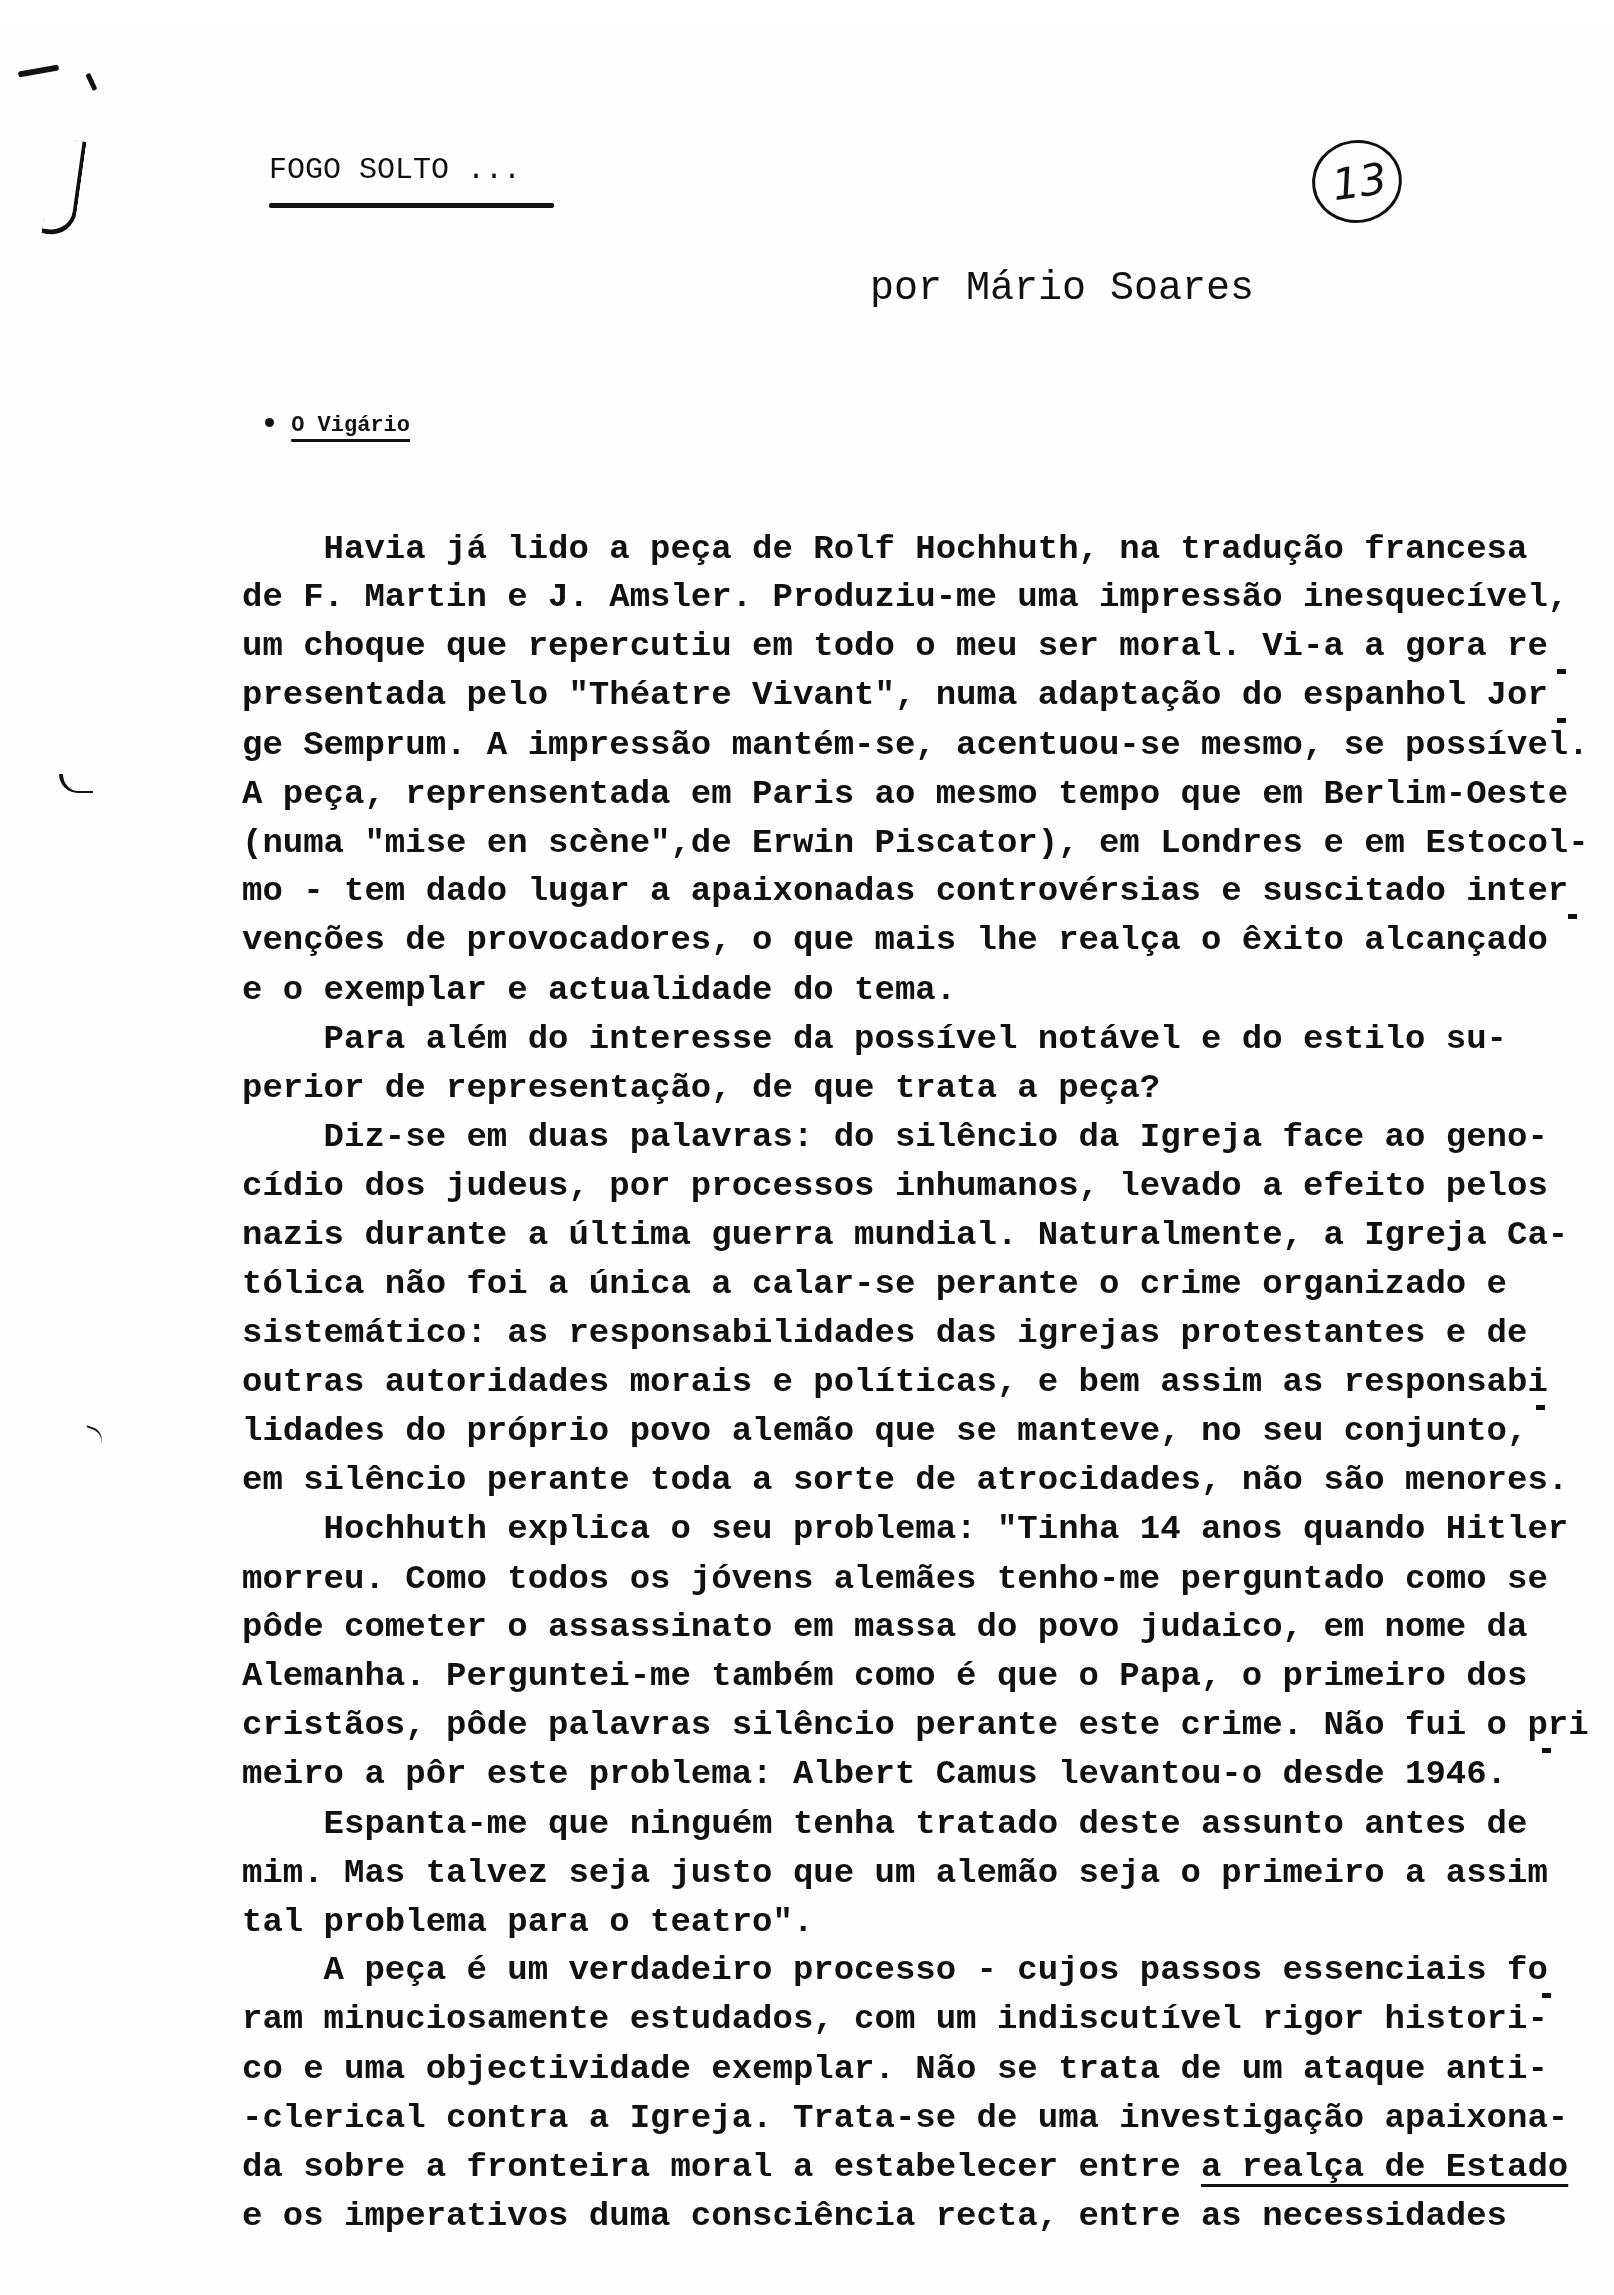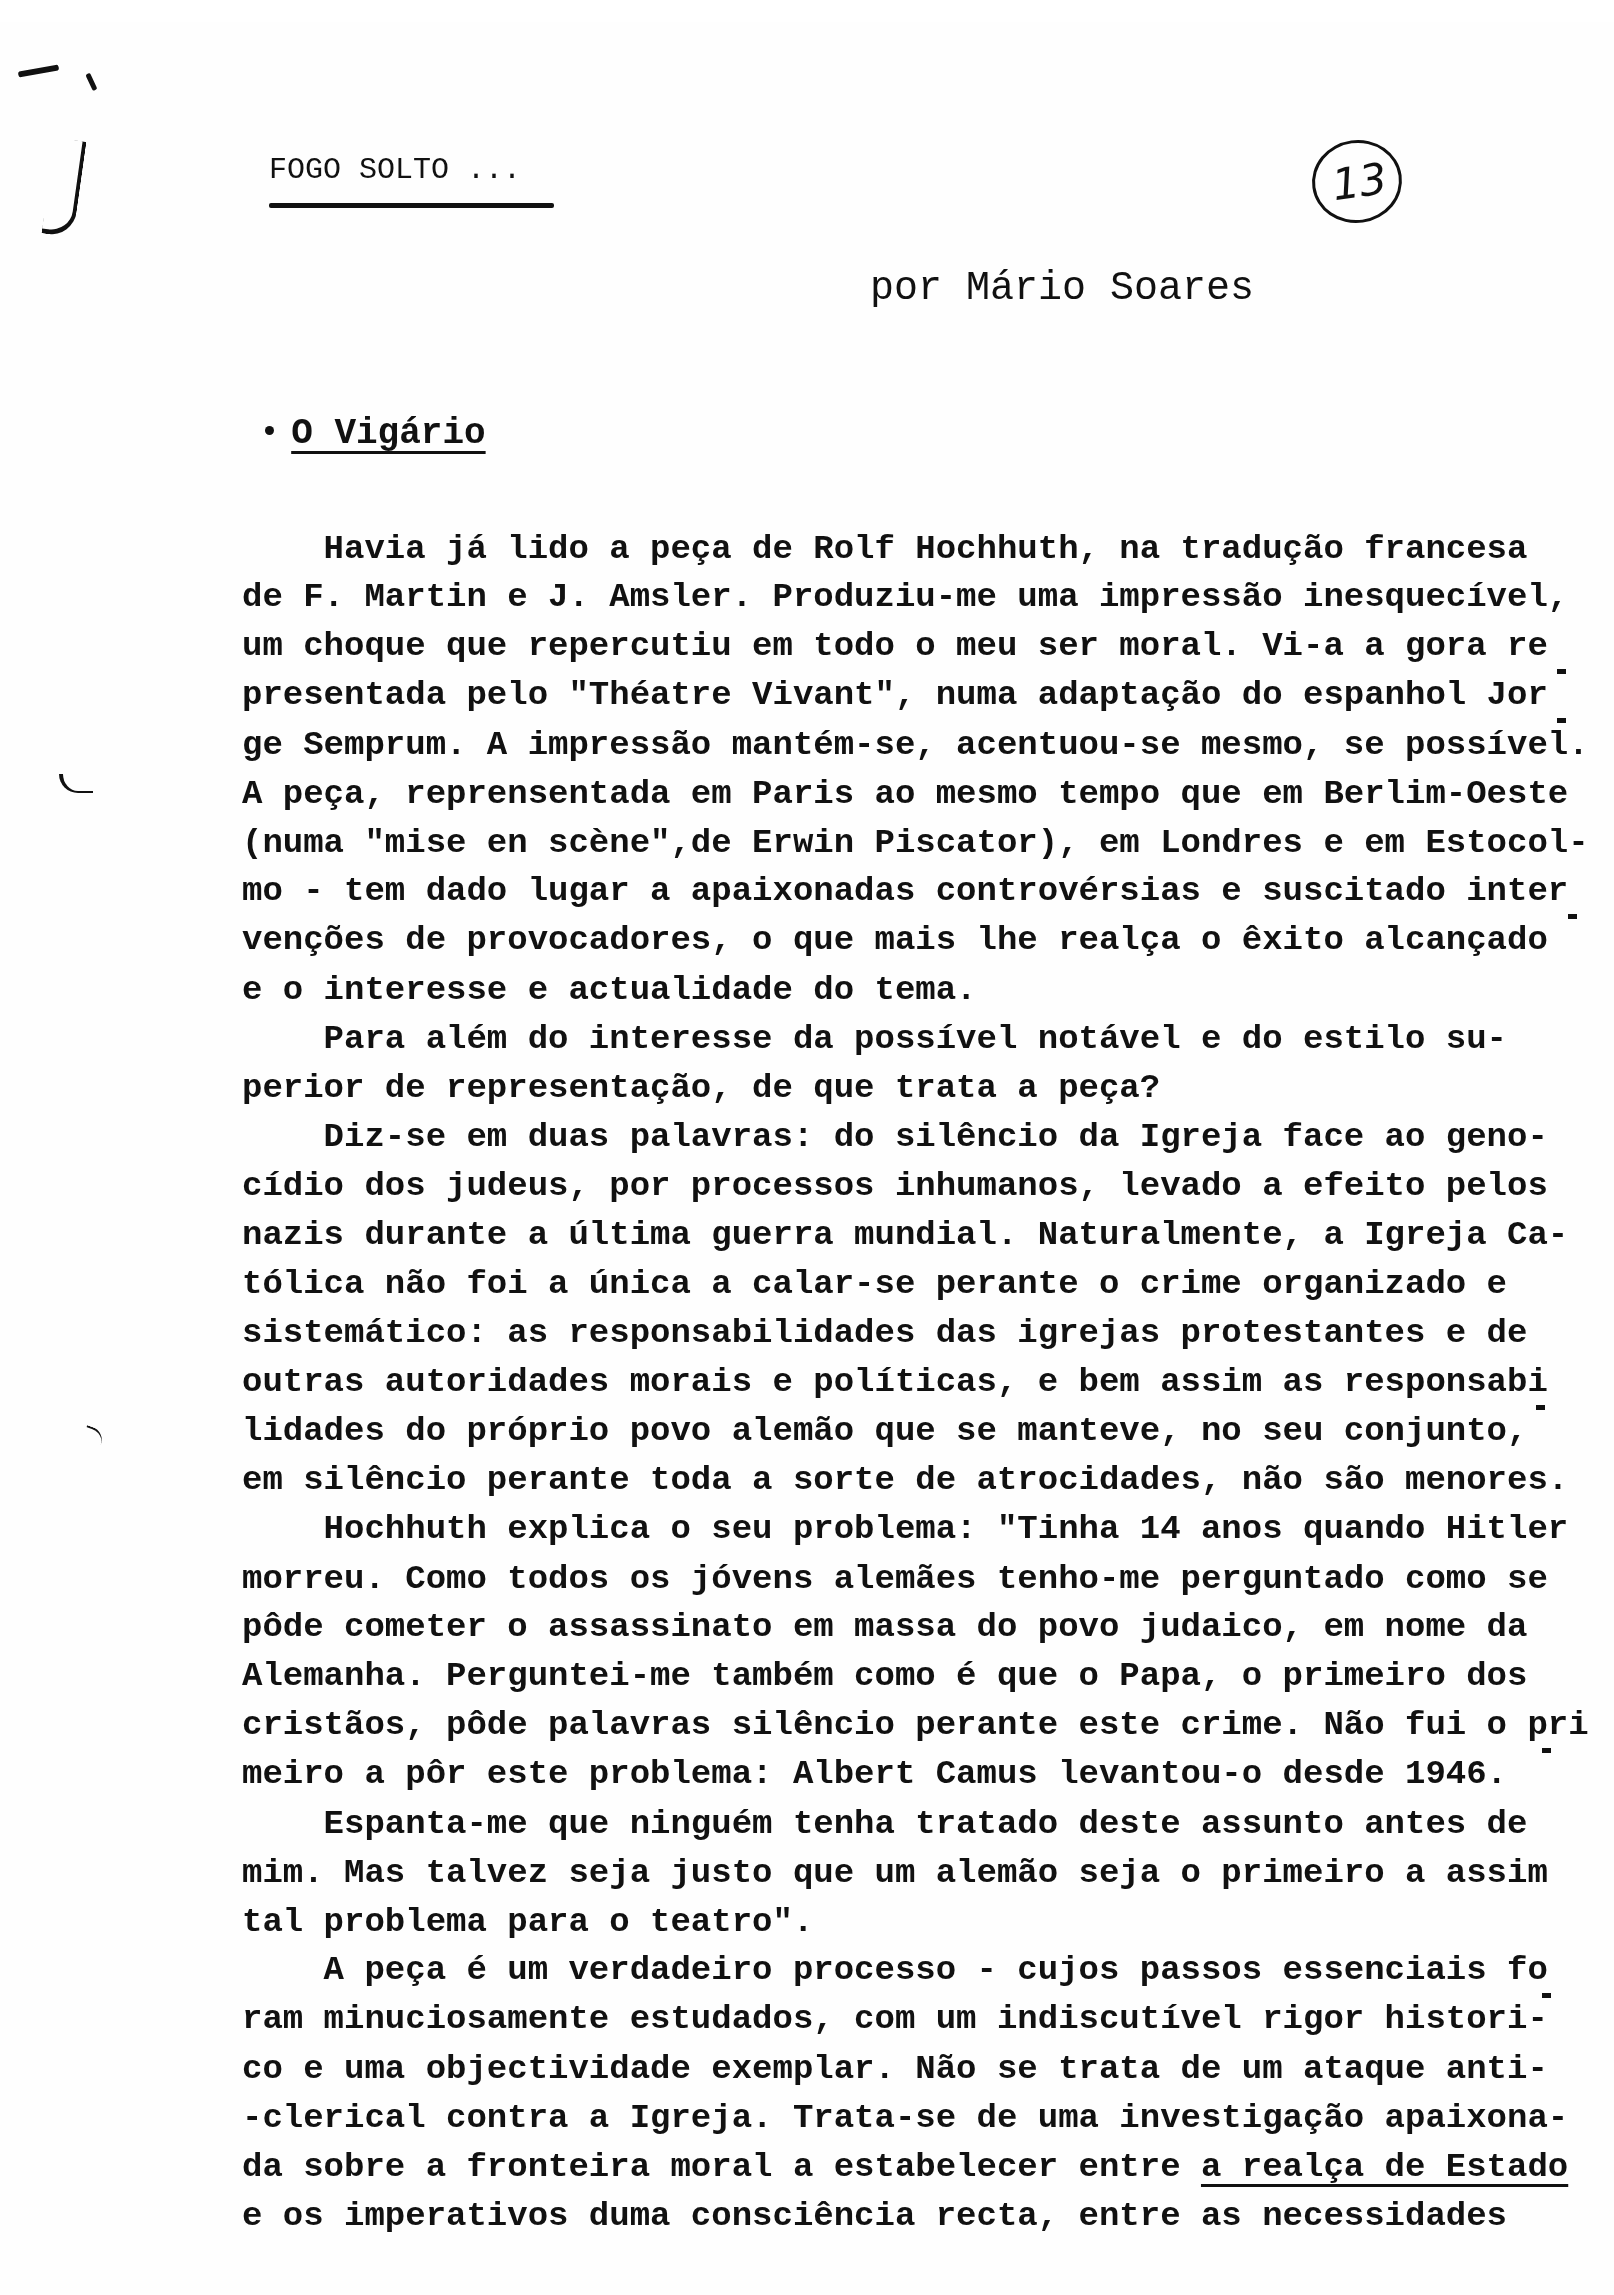--- a/index.html
+++ b/index.html
@@ -5,21 +5,21 @@
     html, body { margin: 0; padding: 0; background: #ffffff; }
     body { width: 1614px; height: 2295px; position: relative; overflow: hidden; color: #111; }
     .page { position: absolute; left: 0; top: 4px; width: 1614px; height: 2295px; background: #fefefe; margin-top: 18px; }
     .mono { font-family: "Liberation Mono", "DejaVu Sans Mono", monospace; font-weight: bold; letter-spacing: 0px; }
     .line { position: absolute; left: 0; white-space: pre; font-size: 34px; line-height: 39px; }
     .title { position: absolute; left: 269px; top: 131px; font-size: 30px; font-weight: normal; }
     .title-rule { position: absolute; left: 269px; top: 181px; width: 285px; height: 4.6px; background: #111; border-radius: 2px; }
     .byline { position: absolute; left: 870px; top: 244px; font-size: 40px; font-weight: normal; }
     .folio { position: absolute; left: 1312px; top: 118px; width: 90px; height: 83px; border: 3.9px solid #111; border-radius: 50%; box-sizing: border-box; transform: rotate(-8deg); }
     .folio span { position: absolute; left: 17px; top: 14.4px; font-family: "DejaVu Sans", sans-serif; font-size: 43px; font-style: italic; font-weight: normal; color: #111; }
-    .section { position: absolute; left: 265px; top: 391px; font-size: 36px; }
+    .section { position: absolute; left: 265px; top: 391px; font-size: 22px; }
     .section .bullet { display: inline-block; width: 9.2px; height: 9.2px; background: #111; border-radius: 50%; margin-right: 17px; vertical-align: middle; position: relative; top: -2.6px; }
     .section .heading { text-decoration: underline; text-decoration-thickness: 3.3px; text-underline-offset: 7.9px; }
     .u { text-decoration: underline; text-decoration-thickness: 3.3px; text-underline-offset: 7.9px; }
     .body-text { position: absolute; left: 242px; top: 0; width: 1363px; }
     .mark { position: absolute; background: #111; }
     .hand-stroke { position: absolute; left: 18.3px; top: 46px; width: 41px; height: 5.9px; background: #111; transform: rotate(-10deg); border-radius: 2.6px; }
     .hand-tick { position: absolute; left: 89px; top: 51px; width: 4.6px; height: 18.3px; background: #111; transform: rotate(-25deg); border-radius: 2px; }
     .hand-hook { position: absolute; left: 48px; top: 117px; width: 27.5px; height: 92px; border-right: 4.6px solid #111; border-bottom: 5.2px solid #111; border-bottom-right-radius: 26px; transform: rotate(8deg); }
     .hand-arc1 { position: absolute; left: 59px; top: 752px; width: 30px; height: 17px; border-left: 4.6px solid #111; border-bottom: 2px solid #111; border-bottom-left-radius: 26px; }
     .hand-arc2 { position: absolute; left: 84px; top: 1406px; width: 19.7px; height: 11.8px; border-top: 2.6px solid #111; border-top-right-radius: 19.7px; transform: rotate(20deg); }
@@ -51,21 +51,21 @@
   <div class="body-text mono">
     <div class="line" style="top:508px">    Havia já lido a peça de Rolf Hochhuth, na tradução francesa</div>
     <div class="line" style="top:556px">de F. Martin e J. Amsler. Produziu-me uma impressão inesquecível,</div>
     <div class="line" style="top:605px">um choque que repercutiu em todo o meu ser moral. Vi-a a gora re</div>
     <div class="line" style="top:654px">presentada pelo "Théatre Vivant", numa adaptação do espanhol Jor</div>
     <div class="line" style="top:704px">ge Semprum. A impressão mantém-se, acentuou-se mesmo, se possível.</div>
     <div class="line" style="top:753px">A peça, reprensentada em Paris ao mesmo tempo que em Berlim-Oeste</div>
     <div class="line" style="top:802px">(numa "mise en scène",de Erwin Piscator), em Londres e em Estocol-</div>
     <div class="line" style="top:850px">mo - tem dado lugar a apaixonadas controvérsias e suscitado inter</div>
     <div class="line" style="top:899px">venções de provocadores, o que mais lhe realça o êxito alcançado</div>
-    <div class="line" style="top:949px">e o interesse e actualidade do tema.</div>
+    <div class="line" style="top:949px">e o exemplar e actualidade do tema.</div>
     <div class="line" style="top:998px">    Para além do interesse da possível notável e do estilo su-</div>
     <div class="line" style="top:1047px">perior de representação, de que trata a peça?</div>
     <div class="line" style="top:1096px">    Diz-se em duas palavras: do silêncio da Igreja face ao geno-</div>
     <div class="line" style="top:1145px">cídio dos judeus, por processos inhumanos, levado a efeito pelos</div>
     <div class="line" style="top:1194px">nazis durante a última guerra mundial. Naturalmente, a Igreja Ca-</div>
     <div class="line" style="top:1243px">tólica não foi a única a calar-se perante o crime organizado e</div>
     <div class="line" style="top:1292px">sistemático: as responsabilidades das igrejas protestantes e de</div>
     <div class="line" style="top:1341px">outras autoridades morais e políticas, e bem assim as responsabi</div>
     <div class="line" style="top:1390px">lidades do próprio povo alemão que se manteve, no seu conjunto,</div>
     <div class="line" style="top:1439px">em silêncio perante toda a sorte de atrocidades, não são menores.</div>

